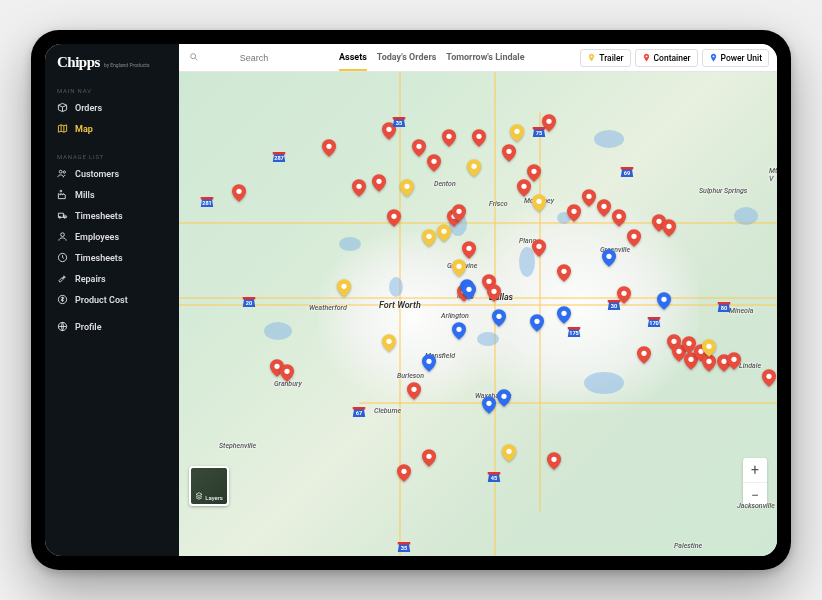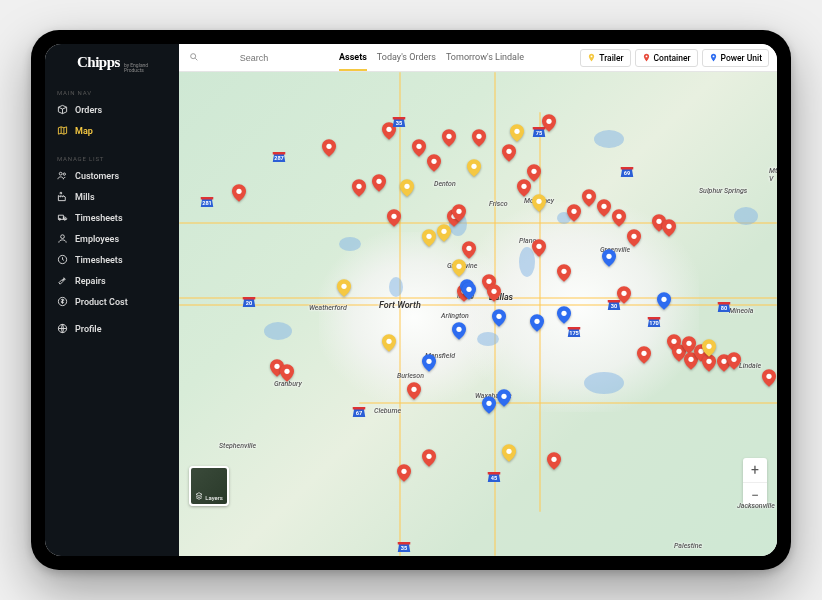--- a/index.html
+++ b/index.html
@@ -38,21 +38,20 @@
   flex-direction: column;
   flex-shrink: 0;
   font-size: 9px;
 }
 .brand {
   padding: 10px 12px 8px;
   color: #fff;
   display: flex;
   align-items: baseline;
   gap: 4px;
-  margin-left: 20px;
 }
 .brand-main {
   font-family: Georgia, serif;
   font-weight: bold;
   font-size: 15px;
   letter-spacing: -0.5px;
 }
 .brand-sub {
   font-size: 5px;
   color: #888;
@@ -119,21 +118,21 @@
   text-align: center;
 }
 .tabs {
   display: flex;
   gap: 10px;
   padding: 0 10px;
 }
 .tab {
   padding: 7px 0;
   color: #666;
-  font-weight: 400;
+  font-weight: 700;
   cursor: pointer;
   border-bottom: 2px solid transparent;
 }
 .tab.active {
   color: #000;
   font-weight: 700;
   border-bottom-color: #f5c842;
 }
 .filters {
   margin-left: auto;

